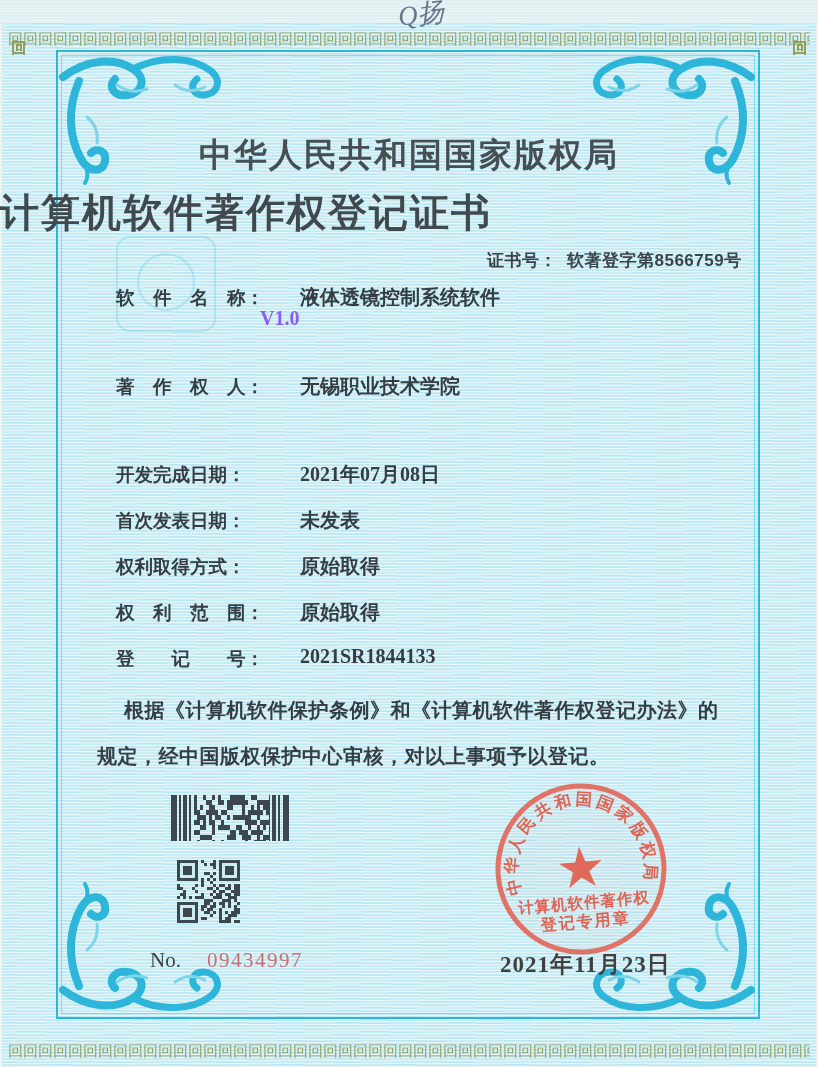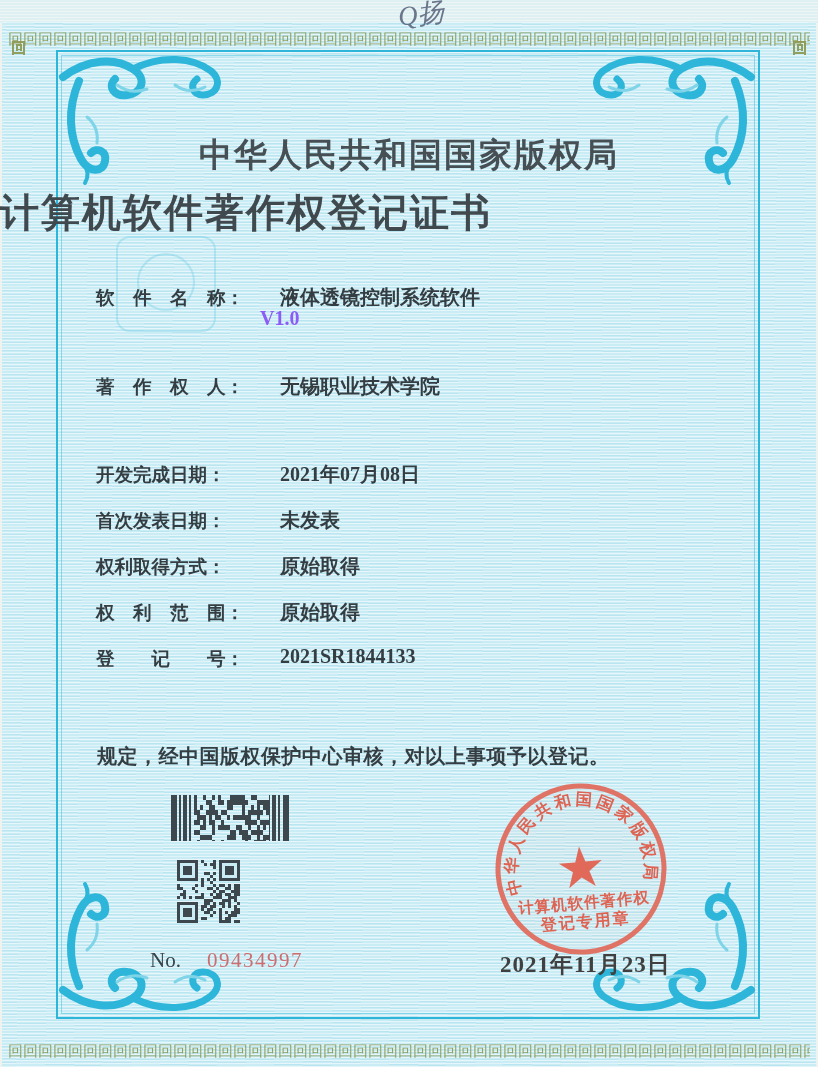--- a/index.html
+++ b/index.html
@@ -52,21 +52,21 @@
     letter-spacing:2px;color:#40494e;}
   .cert-no{position:absolute;left:487px;top:249px;font-size:17px;font-weight:700;
     color:#39434a;letter-spacing:.5px;}
   .cert-no .v{margin-left:10px;}
   
   .watermark{position:absolute;left:116px;top:236px;width:96px;height:92px;
     border:2px solid rgba(90,195,220,.38);border-radius:14px;opacity:.8;}
   .watermark .wm-circle{position:absolute;left:19px;top:15px;width:54px;height:54px;
     border:2px solid rgba(90,195,220,.38);border-radius:50%;}
   
-  .field{position:absolute;left:96px;height:33px;color:#333d42;}
+  .field{position:absolute;left:116px;height:33px;color:#333d42;}
   .flabel{font-size:18.5px;font-weight:700;letter-spacing:0px;white-space:nowrap;}
   .fvalue{position:absolute;left:148px;top:-1px;font-size:20px;font-weight:700;
     font-family:"Liberation Serif", serif;white-space:nowrap;color:#333d42;margin-left:36px;}
   .r0{top:285px}.r1{top:374px}.r2{top:462px}.r3{top:508px}.r4{top:554px}.r5{top:600px}.r6{top:646px}
   .value-line2{position:absolute;left:260px;top:307px;font-size:20px;font-weight:700;
     font-family:"Liberation Serif", serif;color:#8b5cf6;}
   
   .para{position:absolute;left:97px;width:662px;font-size:20px;font-weight:700;
     color:#333d42;letter-spacing:.5px;}
   .para1{top:697px;text-indent:27px;}
@@ -145,20 +145,23 @@
       <path d="M156 22 q10 8 2 18" stroke-width="4"></path>
       <path d="M26 112 q8 10 2 20" stroke-width="4"></path>
     </g>
   </svg>
 
   <div class="handwriting">Q扬</div>
 
   <div class="authority">中华人民共和国国家版权局</div>
   <div class="cert-title">计算机软件著作权登记证书</div>
 
+  <div class="cert-no">
+    <span>证书号：</span><span class="v">软著登字第8566759号</span>
+  </div>
 
   <div class="watermark">
     <div class="wm-circle"></div>
   </div>
 
   <div class="field r0">
     <span class="flabel">软　件　名　称：</span>
     <span class="fvalue">液体透镜控制系统软件</span>
   </div>
   <div class="value-line2">V1.0</div>
@@ -181,20 +184,21 @@
   </div>
   <div class="field r5">
     <span class="flabel">权　利　范　围：</span>
     <span class="fvalue">原始取得</span>
   </div>
   <div class="field r6">
     <span class="flabel">登　　记　　号：</span>
     <span class="fvalue">2021SR1844133</span>
   </div>
 
+  <div class="para para1">根据《计算机软件保护条例》和《计算机软件著作权登记办法》的</div>
   <div class="para para2">规定，经中国版权保护中心审核，对以上事项予以登记。</div>
 
   <svg id="barcode-svg" class="barcode" viewBox="0 0 118 46">
       <rect x="0" y="0" width="6" height="46" fill="#3d474e"></rect>
       <rect x="8" y="0" width="2" height="46" fill="#3d474e"></rect>
       <rect x="12" y="0" width="4" height="46" fill="#3d474e"></rect>
       <rect x="18" y="0" width="2" height="46" fill="#3d474e"></rect>
       <rect x="98" y="0" width="1" height="46" fill="#3d474e"></rect>
       <rect x="101" y="0" width="4" height="46" fill="#3d474e"></rect>
       <rect x="107" y="0" width="2" height="46" fill="#3d474e"></rect>

